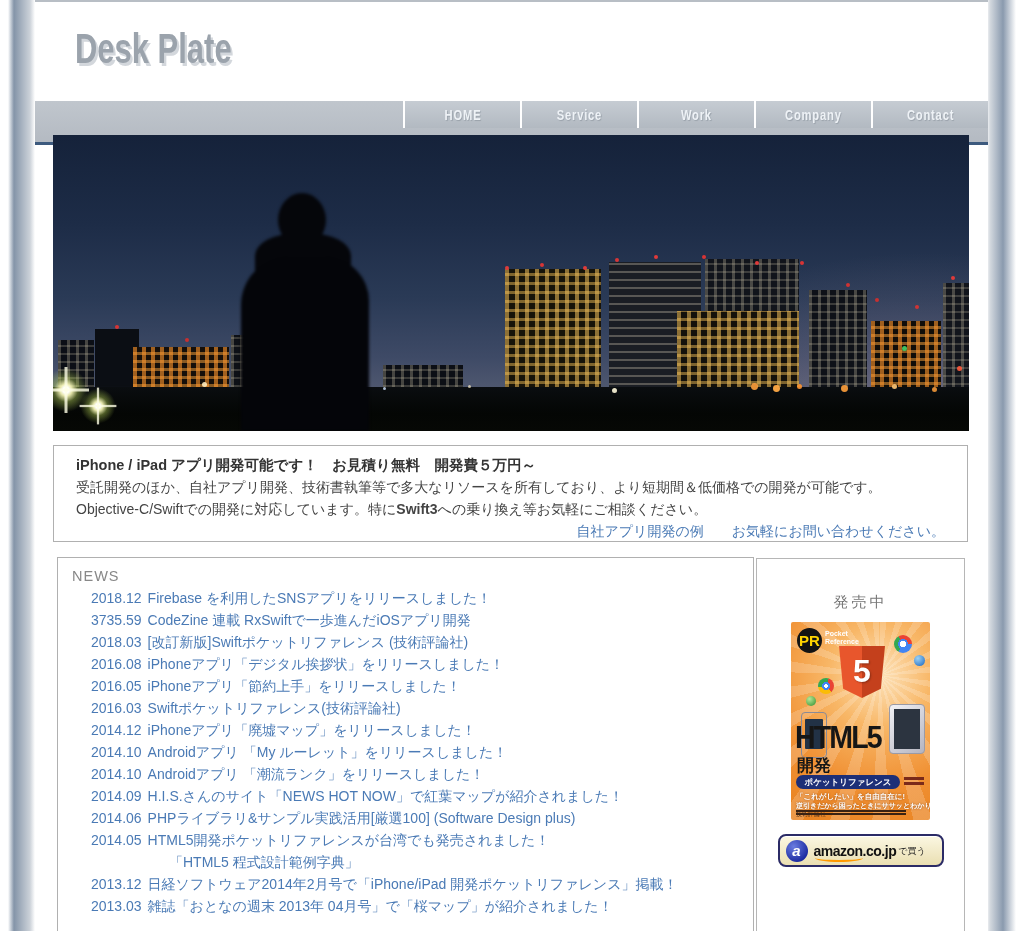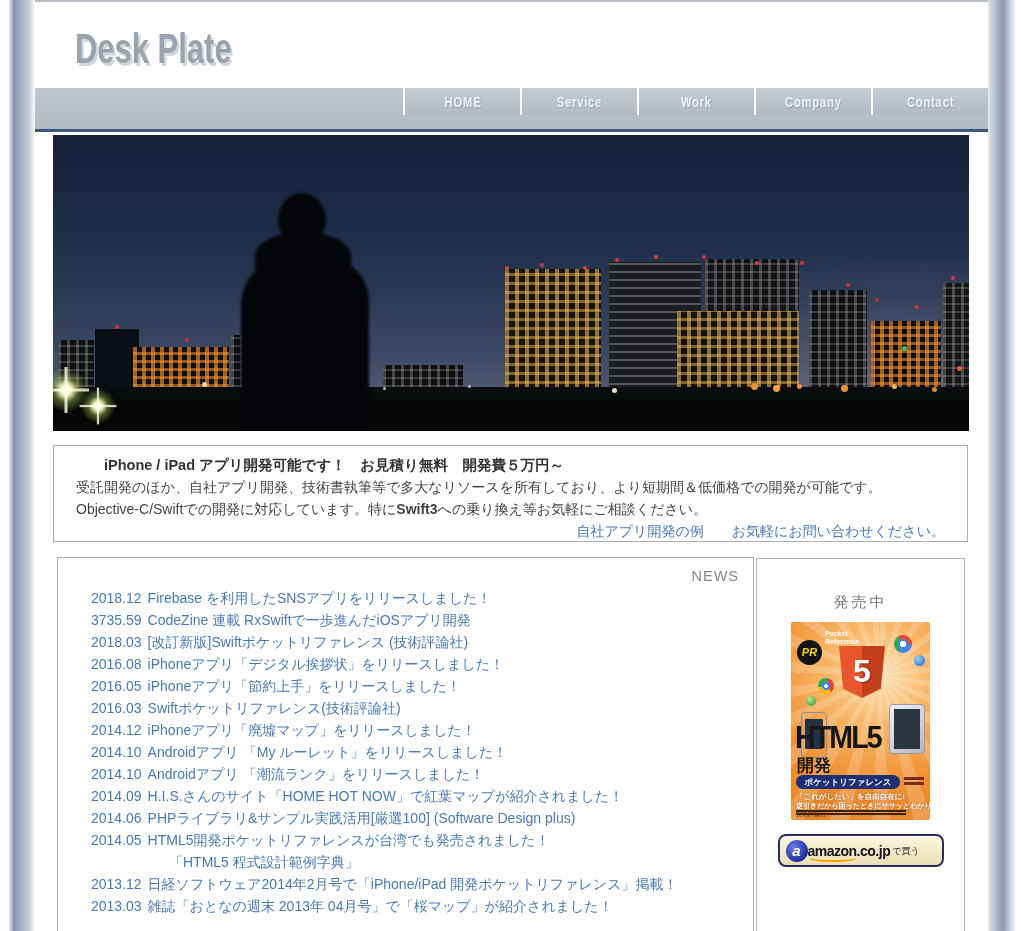--- a/index.html
+++ b/index.html
@@ -11,21 +11,21 @@
   .content { position:absolute; left:35px; top:0; width:953px; height:931px;
     background:#fff; border-top:2px solid #b8bec5; }
 
   
   .header { position:absolute; left:0; top:0; width:953px; height:91px; background:#fff; }
   .logo { position:absolute; left:40px; top:22px; font-size:43px; font-weight:bold;
     color:#9ba3ac; letter-spacing:0px; transform:scaleX(0.72); transform-origin:left top;
     text-shadow:3px 3px 0 #d3d7dc; white-space:nowrap; }
 
   
-  .nav { position:absolute; left:0; top:86px; width:953px; height:44px;
+  .nav { position:absolute; left:0; top:99px; width:953px; height:44px;
     background:linear-gradient(180deg,#c0c6cd,#b4bac2); border-bottom:3px solid #3d5a7e; }
   .nav-buttons { position:absolute; right:0; top:0; height:27px; display:flex; }
   .nav-btn { width:117px; height:27px; border:none; border-left:2px solid #ffffff;
     background:linear-gradient(180deg,#c6ccd3,#b2b9c1); cursor:pointer;
     font-family:"Liberation Sans", sans-serif; font-weight:bold; font-size:14px;
     color:#eef2f6; text-shadow:1px 1px 1px #9aa2ab; padding:0; letter-spacing:1px; }
   .nav-btn span{ display:inline-block; transform:scaleX(0.8); }
 
   
   .hero { position:absolute; left:18px; top:133px; width:916px; height:296px; overflow:hidden;
@@ -69,43 +69,43 @@
     box-shadow:0 0 6px rgba(255,240,190,0.6); }
   .burst { position:absolute; width:46px; height:46px;
     background:
       linear-gradient(0deg, transparent 21px, rgba(255,255,230,0.8) 22px 24px, transparent 25px),
       linear-gradient(90deg, transparent 21px, rgba(255,255,230,0.8) 22px 24px, transparent 25px),
       radial-gradient(circle, #ffffff 0 3px, rgba(255,255,190,0.9) 6px, rgba(190,220,90,0.4) 12px, transparent 22px); }
 
   
   .promo { position:absolute; left:18px; top:443px; width:915px; height:97px;
     border:1px solid #b0b0b0; padding:8px 22px; font-size:14px; color:#444; line-height:22px; }
-  .promo-head { font-weight:bold; color:#333; font-size:14.5px;margin-left:28px; }
+  .promo-head { font-weight:bold; color:#333; font-size:14.5px; }
   .promo-links { text-align:right; }
   .link { color:#4a7ab5; cursor:pointer; }
   .gap { display:inline-block; width:28px; }
 
   
   .news { position:absolute; left:22px; top:555px; width:697px; height:400px;
     border:1px solid #b0b0b0; padding:10px 14px; }
-  .news-title { color:#888; font-size:14.5px; letter-spacing:1px; margin-bottom:3px;text-align:right; }
+  .news-title { color:#888; font-size:14.5px; letter-spacing:1px; margin-bottom:3px; }
   .news-item { color:#4a7ab5; font-size:14px; line-height:22px; padding-left:19px; cursor:pointer; white-space:nowrap; }
   .news-item .nd { margin-right:6px;text-align:right; }
   .news-cont { padding-left:78px; }
 
   
   .sidebar { position:absolute; left:721px; top:556px; width:209px; height:400px;
     border:1px solid #b6b6b6; text-align:center; }
   .onsale { margin-top:34px; color:#777; font-size:15px; letter-spacing:3px; }
   .book { position:relative; width:139px; height:198px; margin:10px auto 0; overflow:hidden; border-radius:2px; cursor:pointer;
     background:
       repeating-conic-gradient(from 0deg at 64% 27%, rgba(255,255,255,0.18) 0 7deg, rgba(255,255,255,0) 7deg 16deg),
       radial-gradient(circle at 64% 27%, #fde4bd 0%, #f8b767 30%, #f09033 65%, #e8821f 100%); }
-  .pr-badge { position:absolute; left:6px; top:18px; width:25px; height:25px; border-radius:50%;
-    background:#131313; color:#ffd400; font-weight:bold; font-style:italic; font-size:11px; line-height:25px; }
+  .pr-badge { position:absolute; left:6px; top:6px; width:25px; height:25px; border-radius:50%;
+    background:#131313; color:#ffd400; font-weight:bold; font-size:15px; line-height:25px; }
   .pr-text { position:absolute; left:34px; top:8px; color:#fff; font-size:7px; line-height:8px; text-align:left; font-weight:bold; }
   .shield { position:absolute; left:48px; top:24px; width:46px; height:52px;
     background:linear-gradient(90deg,#e8562c 50%,#c4401c 50%);
     clip-path:polygon(0 0,100% 0,91% 82%,50% 100%,9% 82%);
     color:#fff; font-size:32px; font-weight:bold; line-height:50px; text-shadow:1px 1px 2px rgba(0,0,0,0.3); }
   .sphere { position:absolute; border-radius:50%; }
   .chrome1 { left:103px; top:13px; width:18px; height:18px;
     background:radial-gradient(circle, #fff 0 3px, #4285f4 3px 5px, transparent 5px),
     conic-gradient(from -30deg,#ea4335 0 120deg,#4285f4 120deg 240deg,#34a853 240deg 360deg); }
   .blue1 { left:123px; top:33px; width:11px; height:11px; background:radial-gradient(circle at 35% 30%,#9ed2f5,#1565c0); }
@@ -133,21 +133,21 @@
   .bk-bullets { position:absolute; left:5px; top:188px; width:110px; height:2px; background:#3a2212;
     box-shadow:0 3px 0 0 #3a2212; }
   .bk-pub { position:absolute; left:5px; bottom:1px; font-size:6px; color:#402818; text-align:left; }
 
   .amazon-btn { position:relative; width:166px; height:33px; margin:14px auto 0; border-radius:8px;
     background:linear-gradient(180deg,#fbf7e2,#eadfb2); border:2px solid #2b2b66;
     box-shadow:inset 0 1px 0 #fff; cursor:pointer; display:flex; align-items:center; padding-left:6px; }
   .az-circle { width:22px; height:22px; border-radius:50%; flex:0 0 22px;
     background:radial-gradient(circle at 35% 30%,#6a7ce0,#1b2aa0 75%);
     color:#fff; font-weight:bold; font-size:15px; line-height:21px; text-align:center; font-style:italic; }
-  .az-text { position:relative; font-size:14px; font-weight:bold; color:#111; letter-spacing:-0.5px; }
+  .az-text { position:relative; margin-left:6px; font-size:14px; font-weight:bold; color:#111; letter-spacing:-0.5px; }
   .az-text .swoosh { position:absolute; left:1px; bottom:-3px; width:48px; height:8px;
     border-bottom:2px solid #f90; border-radius:50%; }
   .az-suffix { font-size:9px; color:#222; margin-left:2px; margin-top:2px; }
 </style>
 </head>
 <body>
 
 <div class="page">
   <div class="content">
 
@@ -255,21 +255,21 @@
             <span class="nd">2014.10</span><span>Androidアプリ 「My ルーレット」をリリースしました！</span>
             
           </div>
 
           <div class="news-item">
             <span class="nd">2014.10</span><span>Androidアプリ 「潮流ランク」をリリースしました！</span>
             
           </div>
 
           <div class="news-item">
-            <span class="nd">2014.09</span><span>H.I.S.さんのサイト「HOME HOT NOW」で紅葉マップが紹介されました！</span>
+            <span class="nd">2014.09</span><span>H.I.S.さんのサイト「NEWS HOT NOW」で紅葉マップが紹介されました！</span>
             
           </div>
 
           <div class="news-item">
             <span class="nd">2014.06</span><span>PHPライブラリ&amp;サンプル実践活用[厳選100] (Software Design plus)</span>
             
           </div>
 
           <div class="news-item">
             <span class="nd">2014.05</span><span>HTML5開発ポケットリファレンスが台湾でも発売されました！</span>

